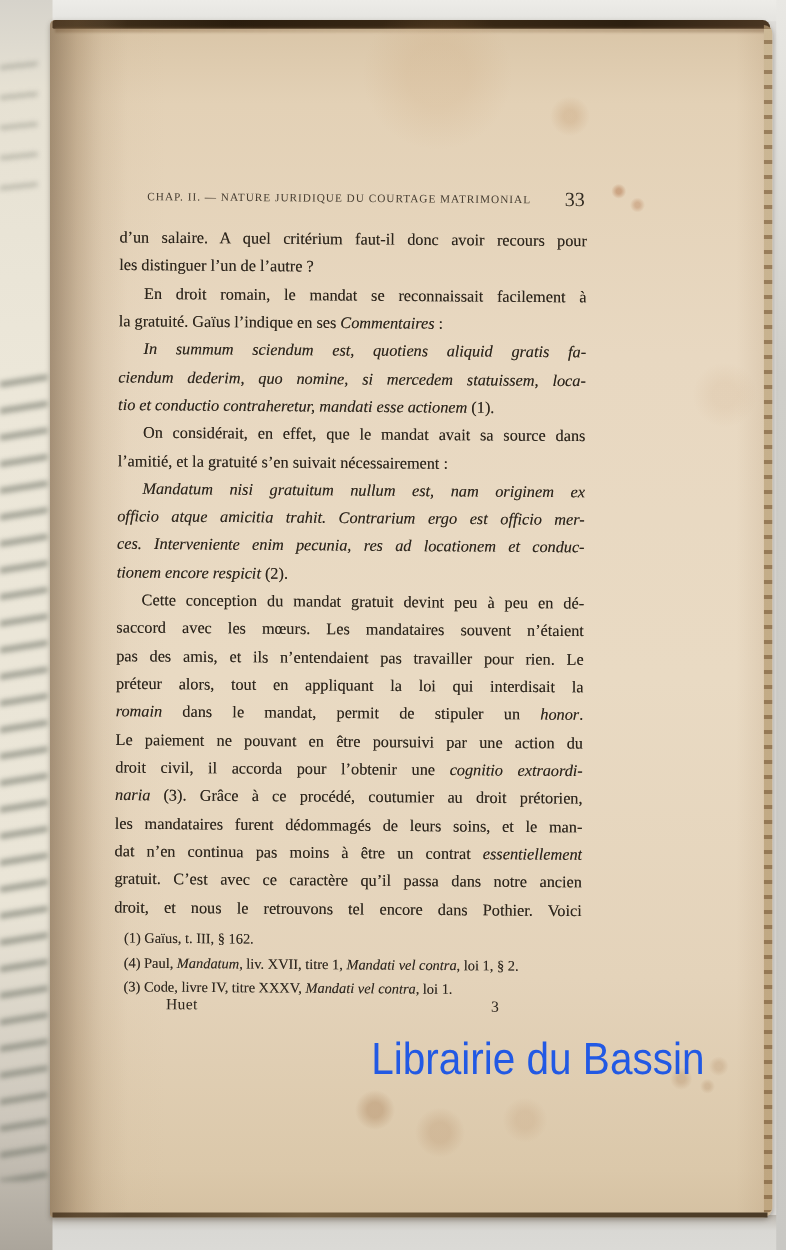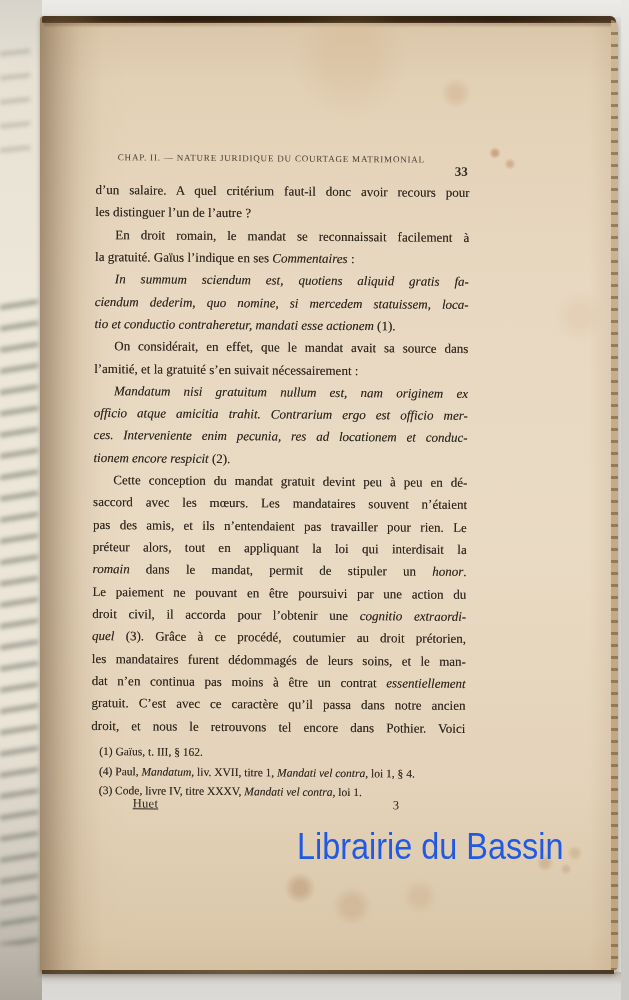--- a/index.html
+++ b/index.html
@@ -75,37 +75,37 @@
         border-radius:4px 0 0 3px;
         background:linear-gradient(90deg, rgba(85,63,40,.40), rgba(130,102,70,.26) 35%,
                    rgba(165,140,108,.12) 68%, rgba(0,0,0,0));}
 
   
   .content{position:absolute;left:56px;top:0;width:374px;height:958px;z-index:3;
            transform:rotate(.45deg);transform-origin:0 120px;color:#2c251c;}
   .runhead{position:absolute;left:0;top:133px;width:374px;height:16px;
            font-size:9px;letter-spacing:.8px;color:#453c30;white-space:nowrap;}
   .runhead .cap{position:absolute;left:22px;top:3px;}
-  .runhead .num{position:absolute;right:2px;top:12px;font-size:13px;letter-spacing:0;color:#332c22;font-weight:bold;}
+  .runhead .num{position:absolute;right:2px;top:0;font-size:16px;letter-spacing:0;color:#332c22;}
 
   .bodytext{position:absolute;left:0;top:163px;width:374px;}
   .line{display:block;height:22.32px;line-height:22.32px;font-size:13px;
         overflow:hidden;white-space:normal;
         text-shadow:0 0 .5px rgba(44,37,28,.55);}
   .line.just{text-align:justify;text-align-last:justify;}
   .line.ind{text-indent:20px;}
   .it{font-style:italic;}
 
   .footnotes{position:absolute;left:0;top:726px;width:374px;}
   .fline{display:block;height:19.6px;line-height:19.6px;font-size:11.5px;
          padding-left:8px;overflow:hidden;color:#2f2820;
          text-shadow:0 0 .4px rgba(44,37,28,.5);}
 
   .footer{position:absolute;left:0;top:780px;width:374px;height:18px;font-size:12.5px;}
-  .footer .sig{position:absolute;left:42px;top:0;letter-spacing:.3px;text-decoration:underline;}
+  .footer .sig{position:absolute;left:42px;top:0;letter-spacing:.3px;}
   .footer .sheet{position:absolute;left:302px;top:0;}
 
   
   .watermark{position:absolute;left:297px;top:829px;z-index:6;
              font-family:"Liberation Sans","DejaVu Sans",sans-serif;
              font-size:36px;line-height:36px;color:#1b55e6;
              transform:scaleX(.9);transform-origin:0 0;white-space:nowrap;
              opacity:.96;}
 </style>
 </head>
@@ -145,30 +145,30 @@
           <div class="line just"><span class="it">officio atque amicitia trahit. Contrarium ergo est officio mer-</span></div>
           <div class="line just"><span class="it">ces. Interveniente enim pecunia, res ad locationem et conduc-</span></div>
           <div class="line"><span class="it">tionem encore respicit </span><span>(2).</span></div>
           <div class="line ind just"><span>Cette conception du mandat gratuit devint peu à peu en dé-</span></div>
           <div class="line just"><span>saccord avec les mœurs. Les mandataires souvent n’étaient</span></div>
           <div class="line just"><span>pas des amis, et ils n’entendaient pas travailler pour rien. Le</span></div>
           <div class="line just"><span>préteur alors, tout en appliquant la loi qui interdisait la</span></div>
           <div class="line just"><span class="it">romain</span><span> dans le mandat, permit de stipuler un </span><span class="it">honor</span><span>.</span></div>
           <div class="line just"><span>Le paiement ne pouvant en être poursuivi par une action du</span></div>
           <div class="line just"><span>droit civil, il accorda pour l’obtenir une </span><span class="it">cognitio extraordi-</span></div>
-          <div class="line just"><span class="it">quel</span><span> (3). Grâce à ce procédé, coutumier au droit prétorien,</span></div>
+          <div class="line just"><span class="it">naria</span><span> (3). Grâce à ce procédé, coutumier au droit prétorien,</span></div>
           <div class="line just"><span>les mandataires furent dédommagés de leurs soins, et le man-</span></div>
           <div class="line just"><span>dat n’en continua pas moins à être un contrat </span><span class="it">essentiellement</span></div>
           <div class="line just"><span>gratuit. C’est avec ce caractère qu’il passa dans notre ancien</span></div>
           <div class="line just"><span>droit, et nous le retrouvons tel encore dans Pothier.  Voici</span></div>
         </div>
 
       <div class="footnotes" id="footnotes">
           <div class="fline"><span>(1) Gaïus, t. III, § 162.</span></div>
-          <div class="fline"><span>(4) Paul, </span><span class="it">Mandatum</span><span>, liv. XVII, titre 1, </span><span class="it">Mandati vel contra</span><span>, loi 1, § 4.</span></div>
+          <div class="fline"><span>(4) Paul, </span><span class="it">Mandatum</span><span>, liv. XVII, titre 1, </span><span class="it">Mandati vel contra</span><span>, loi 1, § 2.</span></div>
           <div class="fline"><span>(3) Code, livre IV, titre XXXV, </span><span class="it">Mandati vel contra</span><span>, loi 1.</span></div>
         </div>
 
       <div class="footer">
         <span class="sig">Huet</span>
         <span class="sheet">3</span>
       </div>
     </div>
 
     <div class="page-top-edge"></div>

